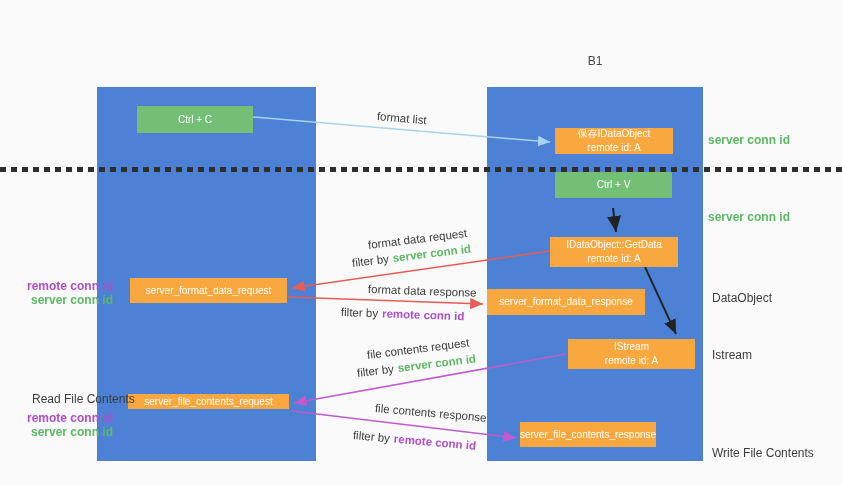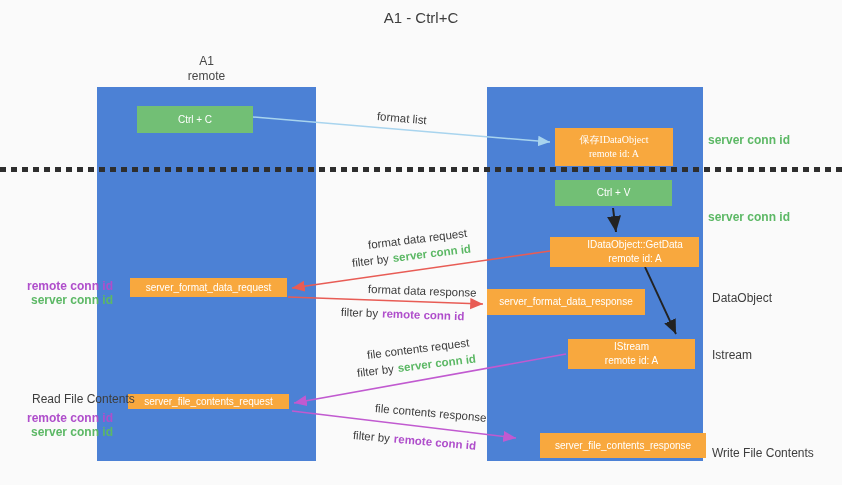--- a/index.html
+++ b/index.html
@@ -81,28 +81,24 @@
   .mk-black{fill:#222;}
   .mk-red{fill:var(--arrow-red,#e85c55);}
   .mk-mag{fill:var(--arrow-mag,#c15ad0);}
 </style>
 </head>
 <body>
 
 <div class="canvas">
 
   <div class="title">
-    <div>A1 - Ctrl+C</div>
-  </div>
-
-  <div class="col-header" style="left:97px;top:54px;width:219px;">
-    <div>A1</div>
-    <div>remote</div>
-  </div>
+  </div>
+
   <div class="col-header" style="left:487px;top:54px;width:216px;">
+    <div>B1</div>
   </div>
 
   <div class="column" style="left:97px;top:87px;width:219px;height:374px;"></div>
   <div class="column" style="left:487px;top:87px;width:216px;height:374px;"></div>
 
   <div class="dotted-line"></div>
 
   <svg class="arrows" width="842" height="485" viewBox="0 0 842 485">
     <defs>
       <marker id="m-blue" markerWidth="9" markerHeight="8" refX="8" refY="3.5" orient="auto">
@@ -124,52 +120,52 @@
     <line x1="288" y1="297" x2="483" y2="304" style="stroke:var(--arrow-red,#e85c55);stroke-width:1.6" marker-end="url(#m-red)"></line>
     <line x1="645" y1="267" x2="676" y2="334" style="stroke:#222;stroke-width:1.8" marker-end="url(#m-black)"></line>
     <line x1="566" y1="354" x2="294" y2="403" style="stroke:var(--arrow-mag,#c15ad0);stroke-width:1.6" marker-end="url(#m-mag)"></line>
     <line x1="292" y1="411" x2="516" y2="438" style="stroke:var(--arrow-mag,#c15ad0);stroke-width:1.6" marker-end="url(#m-mag)"></line>
   </svg>
 
   <div class="node green" style="left:137px;top:106px;width:116px;height:27px;">
     <span>Ctrl + C</span>
   </div>
 
-  <div class="node orange" style="left:555px;top:128px;width:118px;height:38px;font-family:Liberation Serif, serif;">
+  <div class="node orange" style="left:555px;top:128px;width:118px;height:26px;">
     <span>保存IDataObject</span>
     <span>remote id: A</span>
   </div>
 
-  <div class="node green" style="left:555px;top:180px;width:117px;height:26px;">
+  <div class="node green" style="left:555px;top:172px;width:117px;height:26px;">
     <span>Ctrl + V</span>
   </div>
 
-  <div class="node orange" style="left:550px;top:237px;width:128px;height:30px;padding-left:21px;">
+  <div class="node orange" style="left:550px;top:237px;width:128px;height:30px;">
     <span>IDataObject::GetData</span>
     <span>remote id: A</span>
   </div>
 
-  <div class="node orange" style="left:130px;top:278px;width:157px;height:19px;">
+  <div class="node orange" style="left:130px;top:278px;width:157px;height:25px;">
     <span>server_format_data_request</span>
   </div>
 
   <div class="node orange" style="left:487px;top:289px;width:158px;height:26px;">
     <span>server_format_data_response</span>
   </div>
 
   <div class="node orange" style="left:568px;top:339px;width:127px;height:30px;">
     <span>IStream</span>
     <span>remote id: A</span>
   </div>
 
   <div class="node orange" style="left:128px;top:394px;width:161px;height:15px;">
     <span>server_file_contents_request</span>
   </div>
 
-  <div class="node orange" style="left:520px;top:433px;width:166px;height:25px;margin-left:20px;">
+  <div class="node orange" style="left:520px;top:422px;width:136px;height:25px;">
     <span>server_file_contents_response</span>
   </div>
 
   <div class="edge-label tilt-down" style="left:377px;top:110px;">format list</div>
 
   <div class="edge-label tilt-up" style="left:368px;top:239px;">format data request</div>
   <div class="edge-label tilt-up filter-label" style="left:352px;top:257px;">
     <span>filter by</span><span class="key-green">server conn id</span>
   </div>
 

